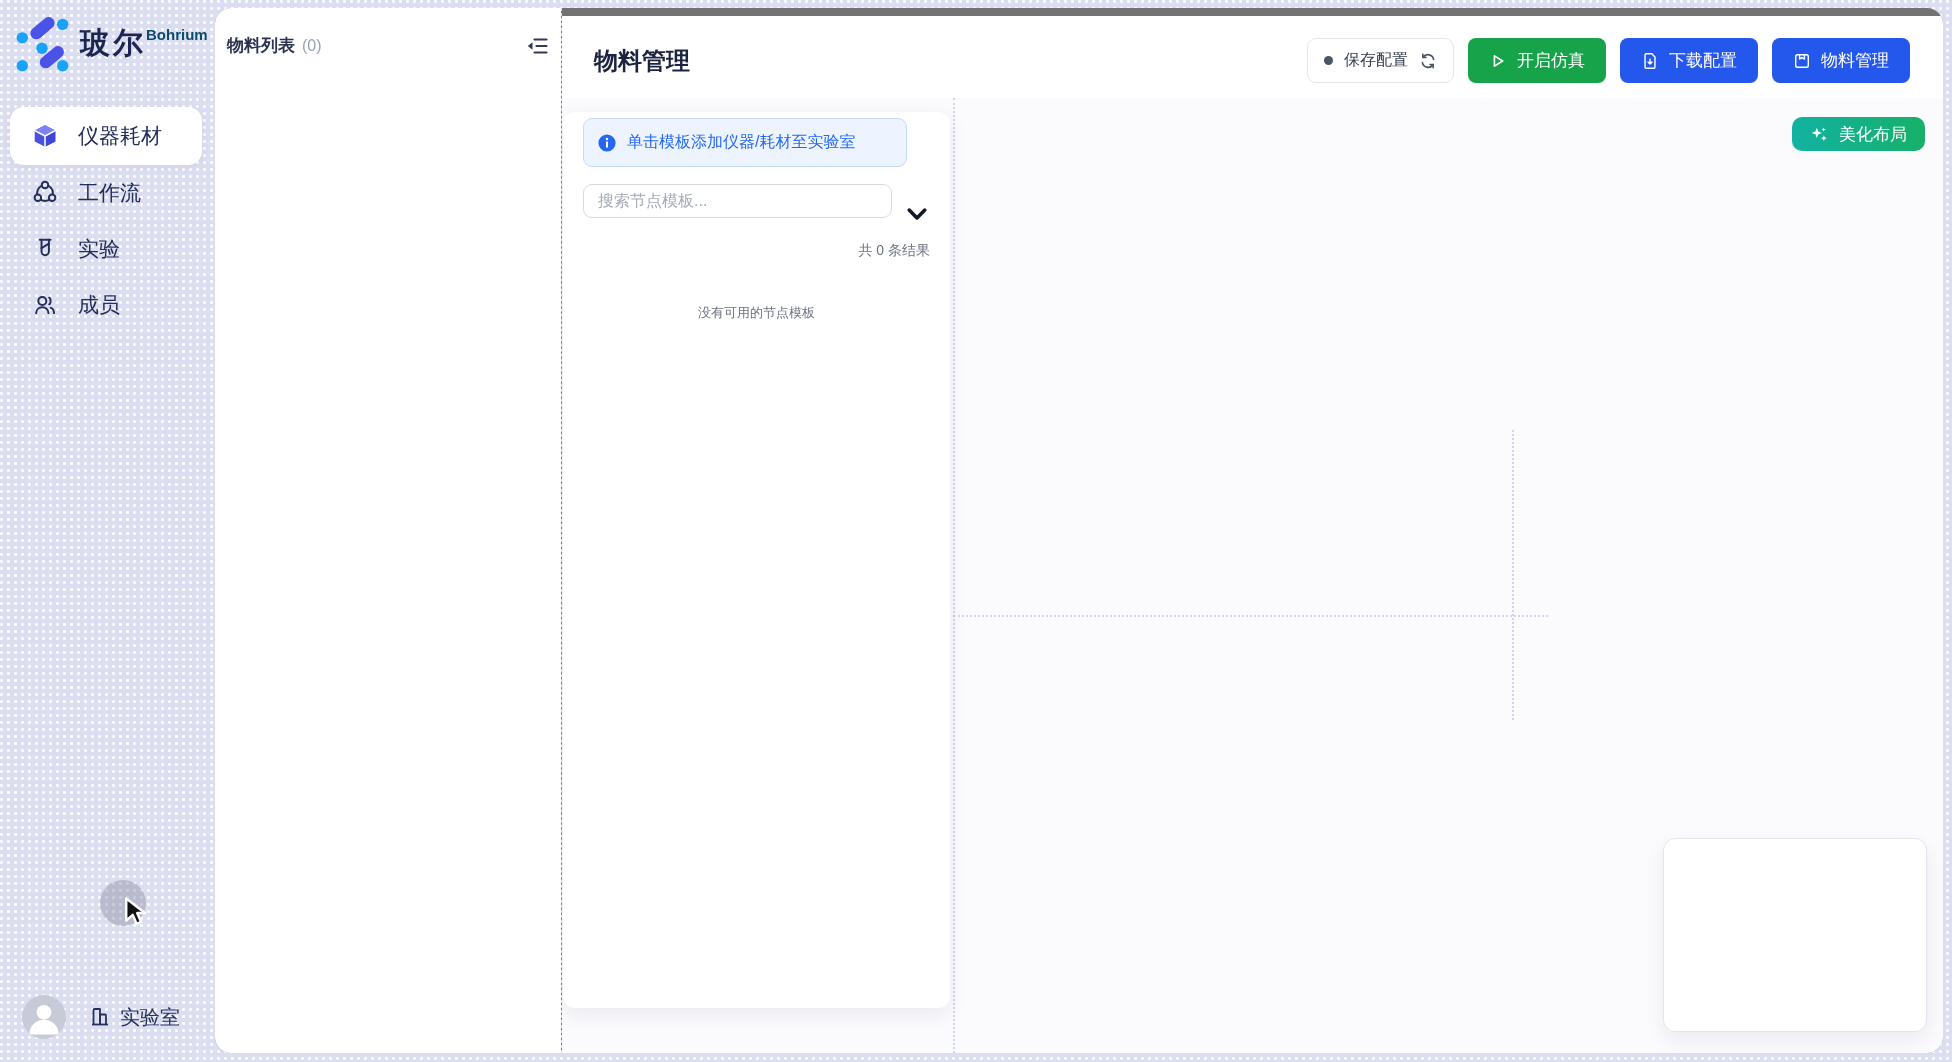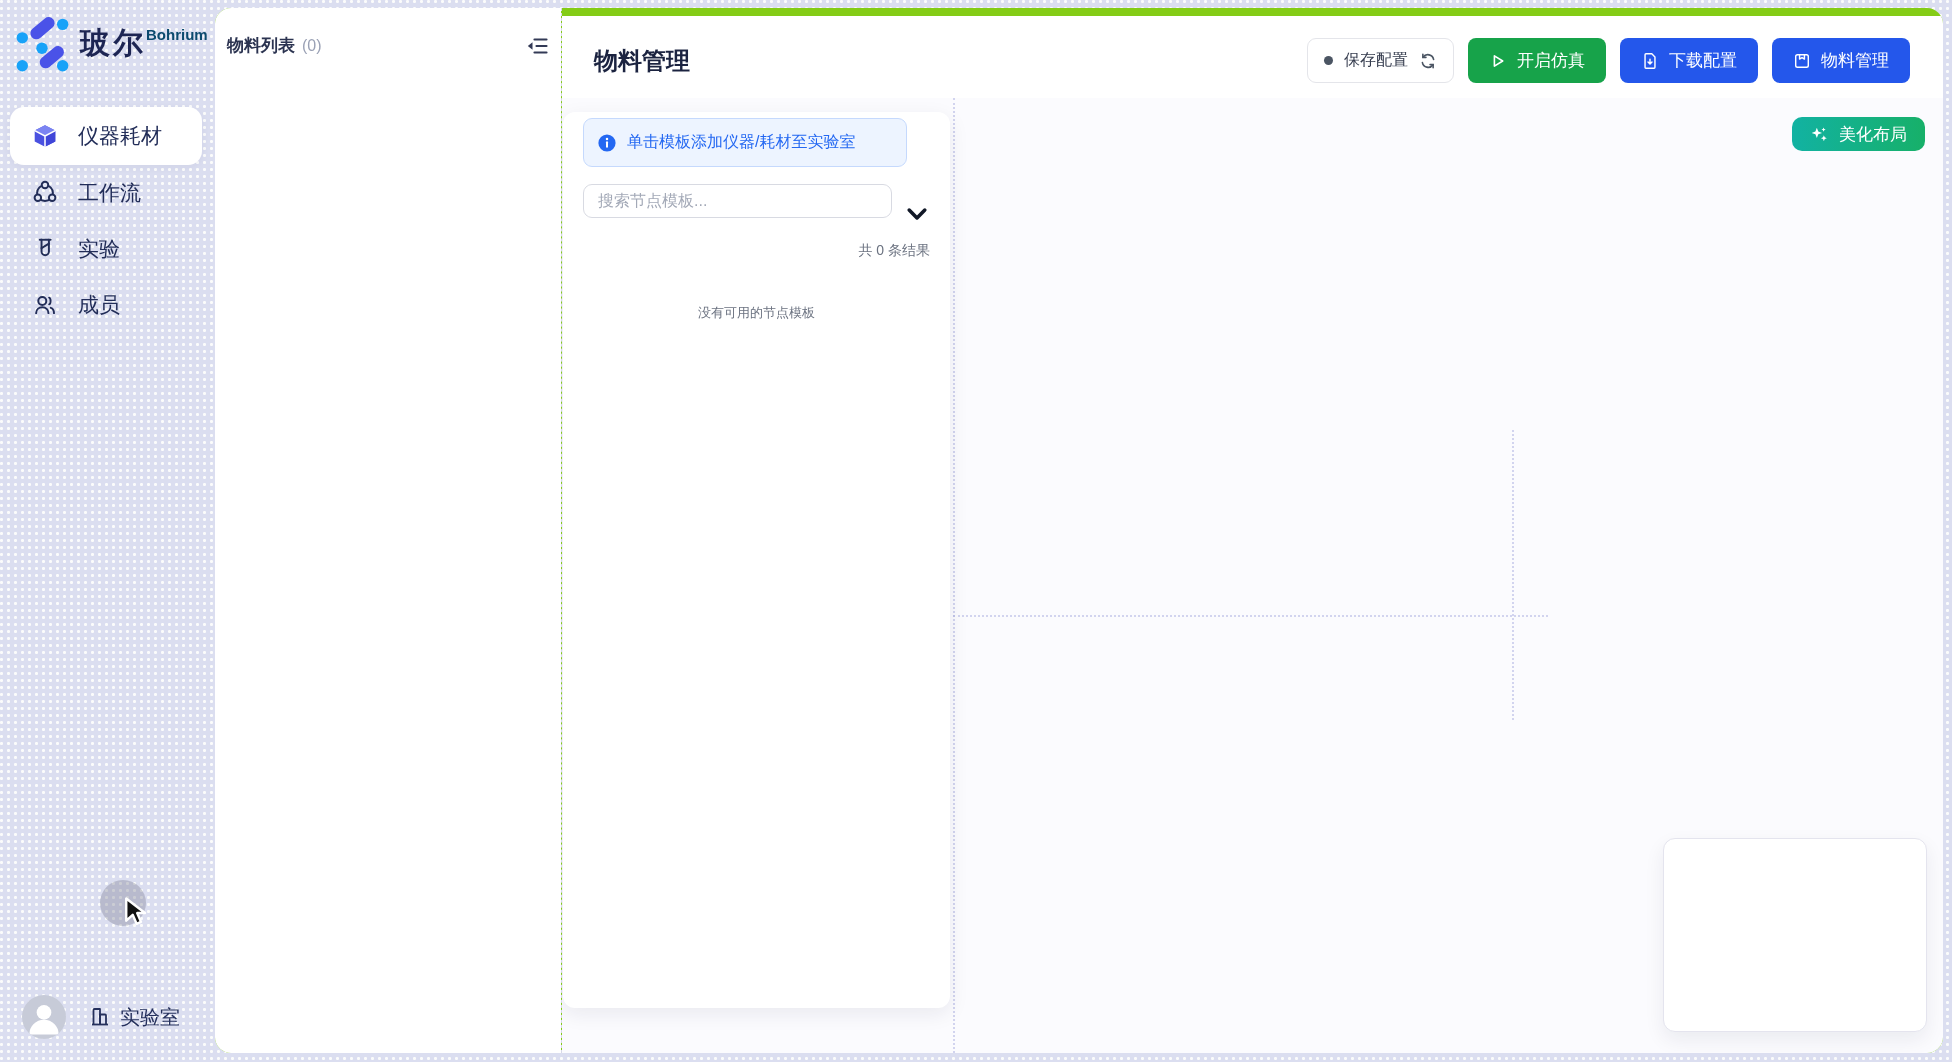--- a/index.html
+++ b/index.html
@@ -20,21 +20,21 @@
   .nav { position:absolute; left:10px; top:107px; width:192px; }
   .nav-item { height:56px; border-radius:14px; display:flex; align-items:center; padding-left:22px; gap:20px;
               font-size:21px; color:#222d58; cursor:pointer; }
   .nav-item.active { background:#fff; box-shadow:0 2px 8px rgba(30,40,90,.06); font-weight:500; }
   .nav-icon { width:26px; height:26px; flex:0 0 26px; }
   .sidebar-footer { position:absolute; left:22px; top:995px; display:flex; align-items:center; gap:22px; }
   .avatar { width:44px; height:44px; border-radius:50%; background:#c7cbd8; overflow:hidden; }
   .lab { display:flex; align-items:center; gap:8px; font-size:20px; color:#25305c; cursor:pointer; }
   
   .window { position:absolute; left:215px; top:8px; width:1728px; height:1045px;
-            background:#84cc16; border-radius:16px; overflow:hidden; }
+            background:#737373; border-radius:16px; overflow:hidden; }
   .materials-panel { position:absolute; left:0; top:0; width:346px; height:100%; background:#fff; }
   .materials-header { position:absolute; left:12px; right:12px; top:26px; display:flex; align-items:baseline; }
   .materials-title { font-size:17px; font-weight:700; color:#2b3350; }
   .materials-count { font-size:16px; color:#9aa1b5; margin-left:7px; }
   .fold-btn { margin-left:auto; width:24px; height:24px; cursor:pointer; align-self:center; }
   .v-divider { position:absolute; left:346px; top:0; bottom:0; border-left:1px dashed #d7d9e8; }
   .main-header { position:absolute; left:347px; top:8px; width:1381px; height:90px; background:#fff;
                  border-bottom:1px dashed #e3e4ef; display:flex; align-items:center; padding:0 33px 0 32px; }
   .page-title { font-size:24px; font-weight:700; color:#1b2340; }
   .header-actions { margin-left:auto; display:flex; align-items:center; gap:14px; }

